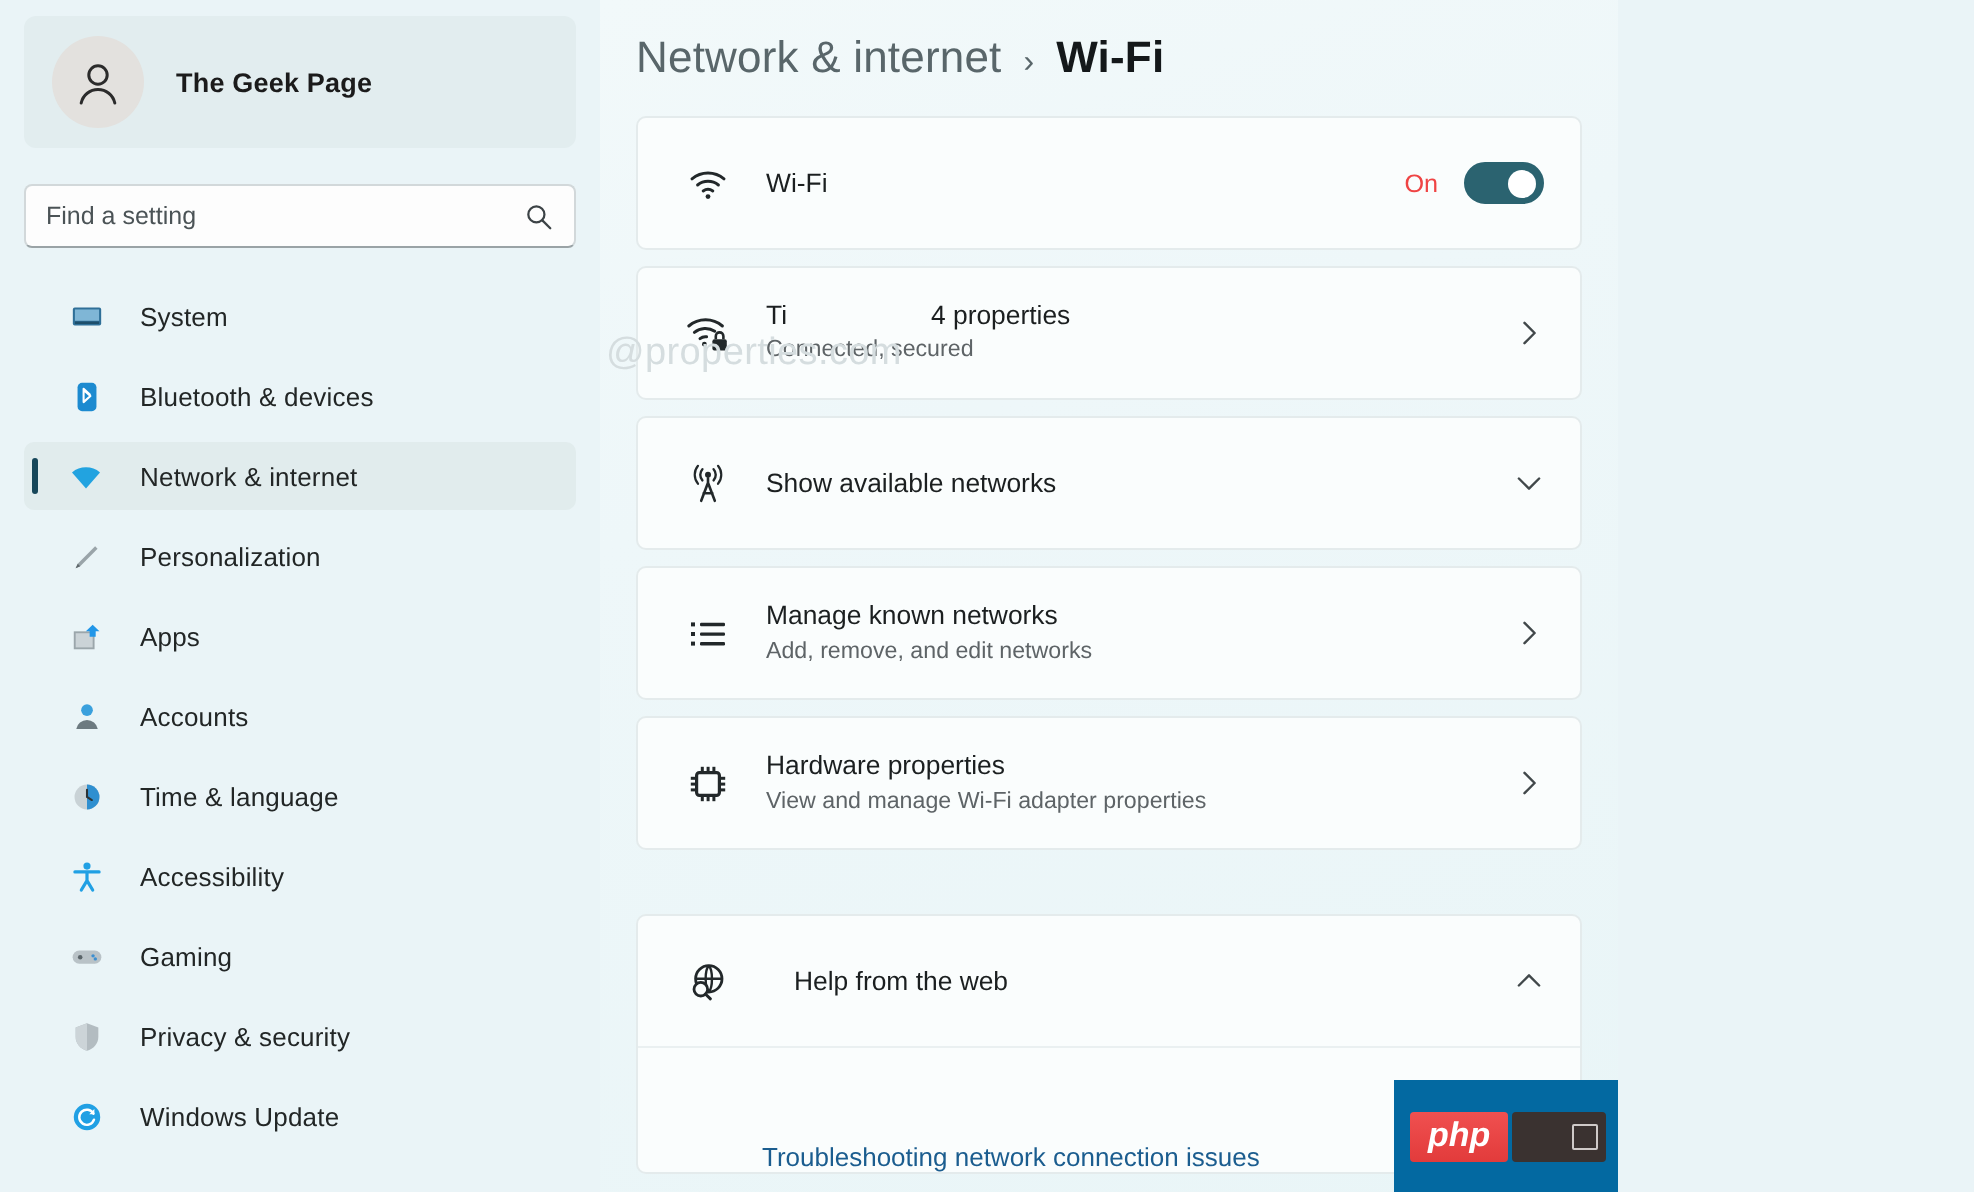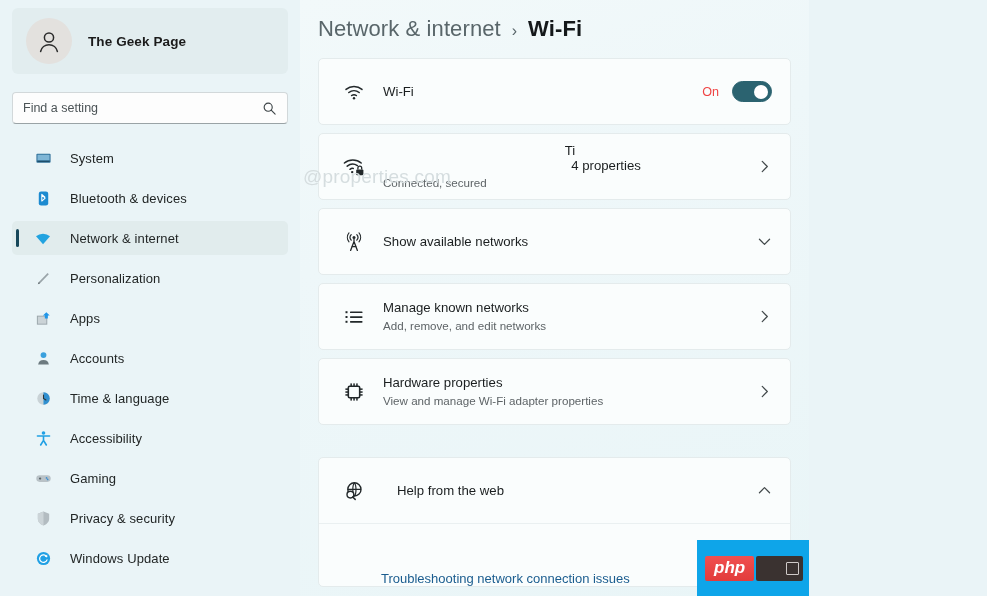--- a/index.html
+++ b/index.html
@@ -134,21 +134,21 @@
     border: 1px solid #2b6370;
   }
   .toggle .knob {
     position: absolute; right: 3px; top: 3px;
     width: 14px; height: 14px; border-radius: 50%; background: #fff;
   }
 
   .chev { color: #41484a; display: flex; align-items: center; }
 
   
-  .ssid-line { display: flex; align-items: center; flex-direction: column; }
+  .ssid-line { display: flex; align-items: flex-start; }
   .ssid-name {
     font-size: 13.2px; color: #1b1f20;
     max-width: 14px; overflow: hidden; white-space: nowrap;
     display: inline-block;
   }
   .ssid-props { font-size: 13.2px; color: #1b1f20; margin-left: 72px; }
 
   #watermark {
     position: absolute;
     left: 303px; top: 166px;
@@ -163,21 +163,21 @@
   
   #help-card .row { min-height: 65px; gap: 14px; }
   .divider { height: 1px; background: #eaf0f1; margin: 0; }
   .link-row { display: flex; align-items: flex-end; min-height: 62px; padding: 0 18px 0 62px; }
   .weblink { font-size: 13px; color: #1b5d8f; cursor: pointer; }
 
   
   #php-badge {
     position: absolute; right: 0px; bottom: 0px;
     width: 112px; height: 56px;
-    background: #0ea5e9;
+    background: #0369a1;
     display: flex; align-items: center;
     padding: 8px 6px 8px 8px;
     gap: 0px;
   }
   #php-mark {
     background: linear-gradient(180deg,#f05050 0%, #e23b3b 100%);
     color: #fff;
     font-style: italic; font-weight: bold;
     font-size: 17px;
     padding: 2px 9px 3px 9px;

